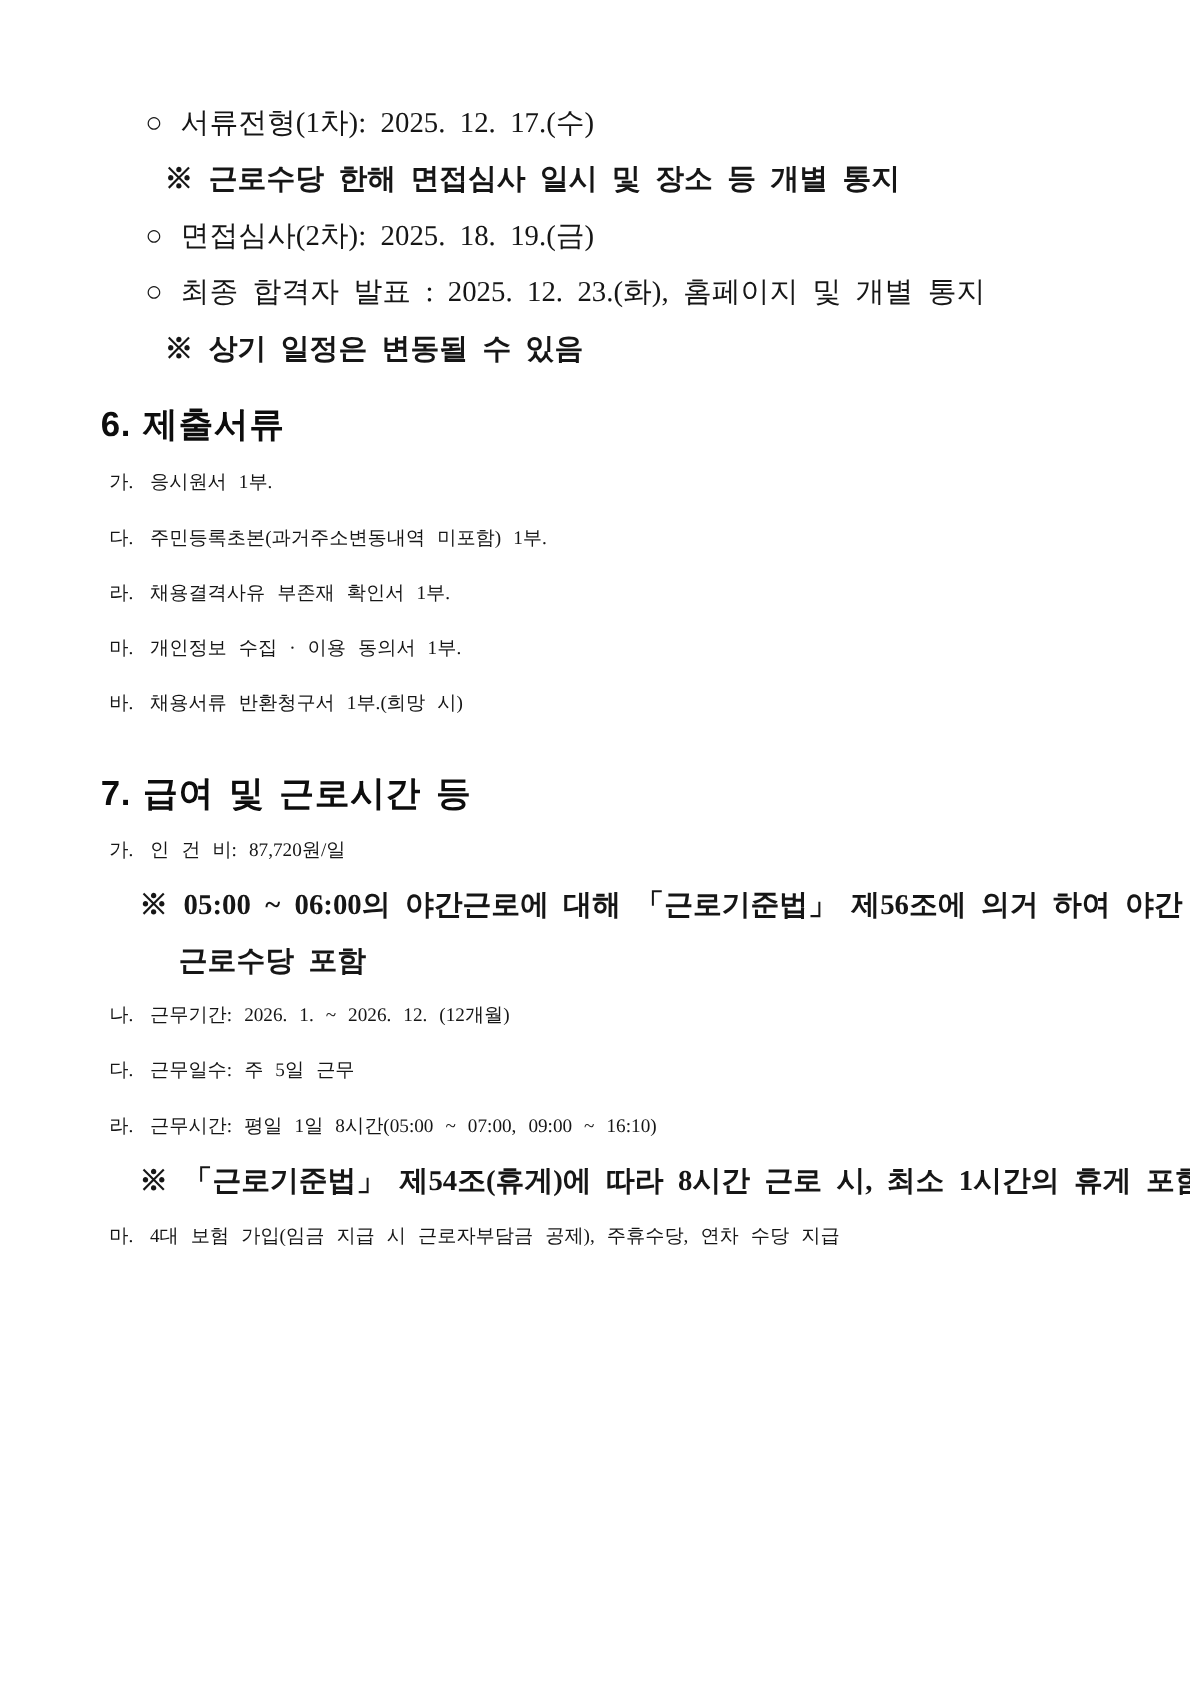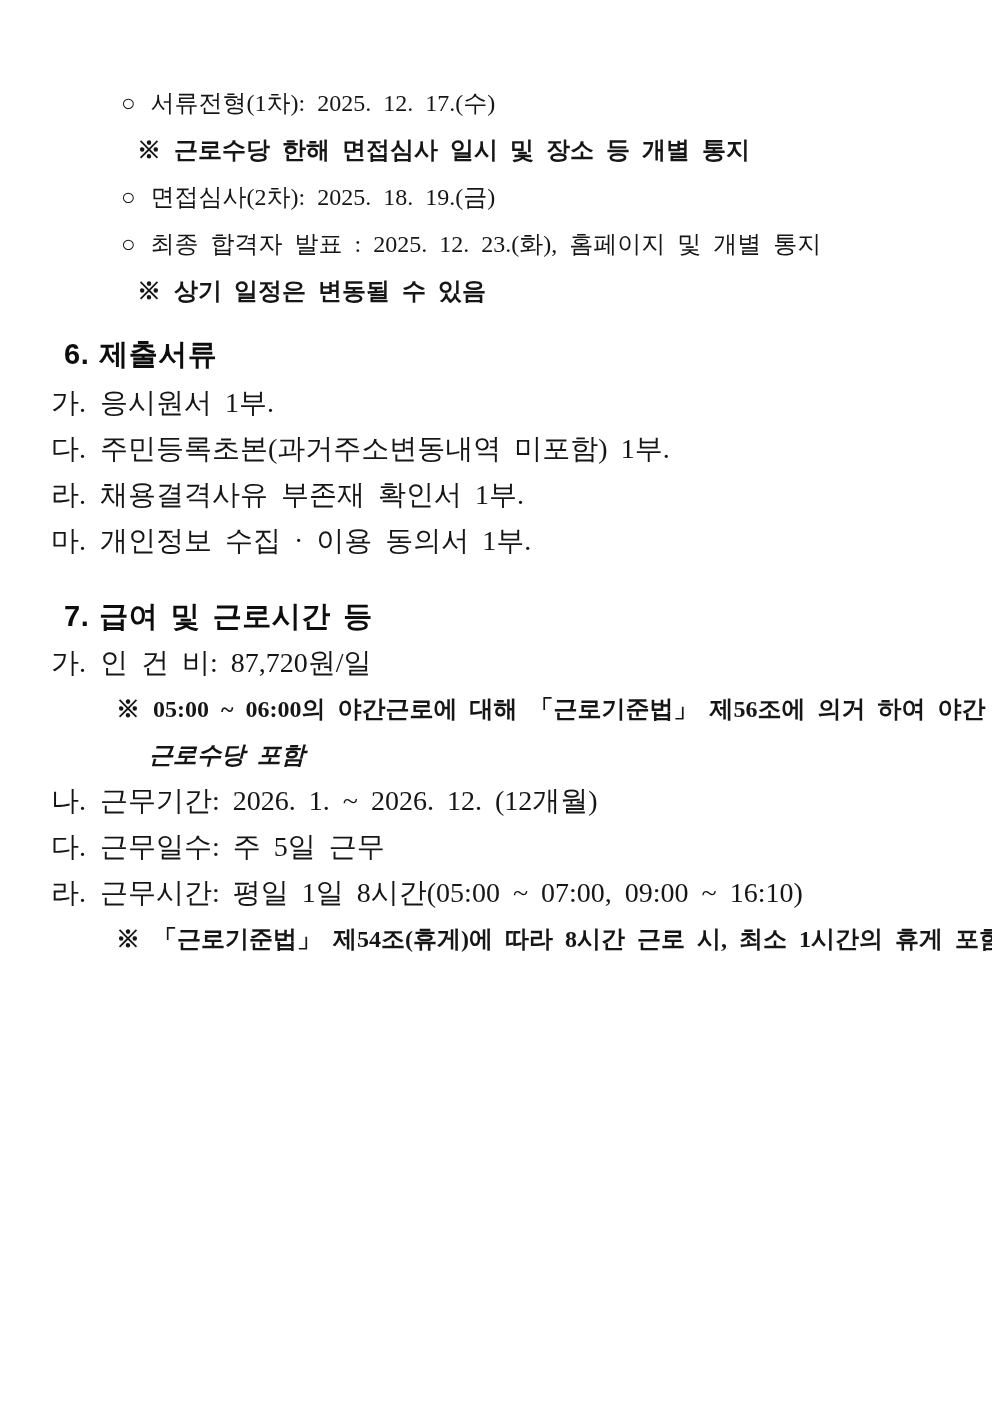--- a/index.html
+++ b/index.html
@@ -25,57 +25,57 @@
     word-spacing: 6px;
     white-space: nowrap;
   }
   .sched-line.circle { padding-left: 121px; }
   .sched-line.note   { padding-left: 137px; font-weight: 700; }
   .sched-line .bullet { display: inline-block; margin-right: 15px; font-weight: 400; }
   .sched-line.note .bullet { font-weight: 700; margin-right: 13px; }
 
   
   .section-heading {
-    padding-left: 64px;
+    padding-left: 84px;
     font-family: "Liberation Sans", "DejaVu Sans", sans-serif;
     font-weight: 700;
     font-size: 29px;
     line-height: 40px;
     letter-spacing: 0.5px;
     word-spacing: 4px;
     color: #0d0d0d;
     white-space: nowrap;
   }
   .section-heading .sec-num { margin-right: 10px; }
   #section6-heading { margin-top: 19px; }
   #section7-heading { margin-top: 32px; }
 
   
   .items { margin-top: 6px; }
   #section7-items { margin-top: 4px; }
   .doc-item {
-    padding-left: 51px;
-    font-size: 28px;
+    padding-left: 91px;
+    font-size: 16px;
     line-height: 46px;
     word-spacing: 6px;
     white-space: nowrap;
   }
   .doc-item .item-label { margin-right: 14px; }
 
   
   .sec-note {
     padding-left: 116px;
     font-size: 24px;
     line-height: 46px;
     font-weight: 700;
     word-spacing: 6px;
     white-space: nowrap;
   }
   .sec-note .bullet { margin-right: 13px; }
-  .sec-note .cont-line { padding-left: 33px; font-style: italic; }
+  .sec-note .cont-line { padding-left: 33px; }
   .sec-note .note-row { display: flex; align-items: baseline; }
 </style>
 </head>
 <body>
 
 <div class="page">
   <div class="content">
 
     <div>
       <div class="sched-line circle">
@@ -110,20 +110,23 @@
         </div>
         <div class="doc-item">
           <span class="item-label">다.</span><span>주민등록초본(과거주소변동내역 미포함) 1부.</span>
         </div>
         <div class="doc-item">
           <span class="item-label">라.</span><span>채용결격사유 부존재 확인서 1부.</span>
         </div>
         <div class="doc-item">
           <span class="item-label">마.</span><span>개인정보 수집 · 이용 동의서 1부.</span>
         </div>
+        <div class="doc-item">
+          <span class="item-label">바.</span><span>채용서류 반환청구서 1부.(희망 시)</span>
+        </div>
       </div>
     </div>
 
     <div>
       <div class="section-heading" id="section7-heading">
         <span class="sec-num">7.</span><span>급여 및 근로시간 등</span>
       </div>
       <div class="items" id="section7-items">
         <div class="doc-item">
           <span class="item-label">가.</span><span>인 건 비: 87,720원/일</span>
@@ -143,17 +146,20 @@
         </div>
         <div class="doc-item">
           <span class="item-label">라.</span><span>근무시간: 평일 1일 8시간(05:00 ~ 07:00, 09:00 ~ 16:10)</span>
         </div>
         <div class="sec-note">
           <div class="note-row">
             <span class="bullet">※</span>
             <span>「근로기준법」 제54조(휴게)에 따라 8시간 근로 시, 최소 1시간의 휴게 포함</span>
           </div>
         </div>
+        <div class="doc-item">
+          <span class="item-label">마.</span><span>4대 보험 가입(임금 지급 시 근로자부담금 공제), 주휴수당, 연차 수당 지급</span>
+        </div>
       </div>
     </div>
 
   </div>
 </div>
 
 </body></html>

